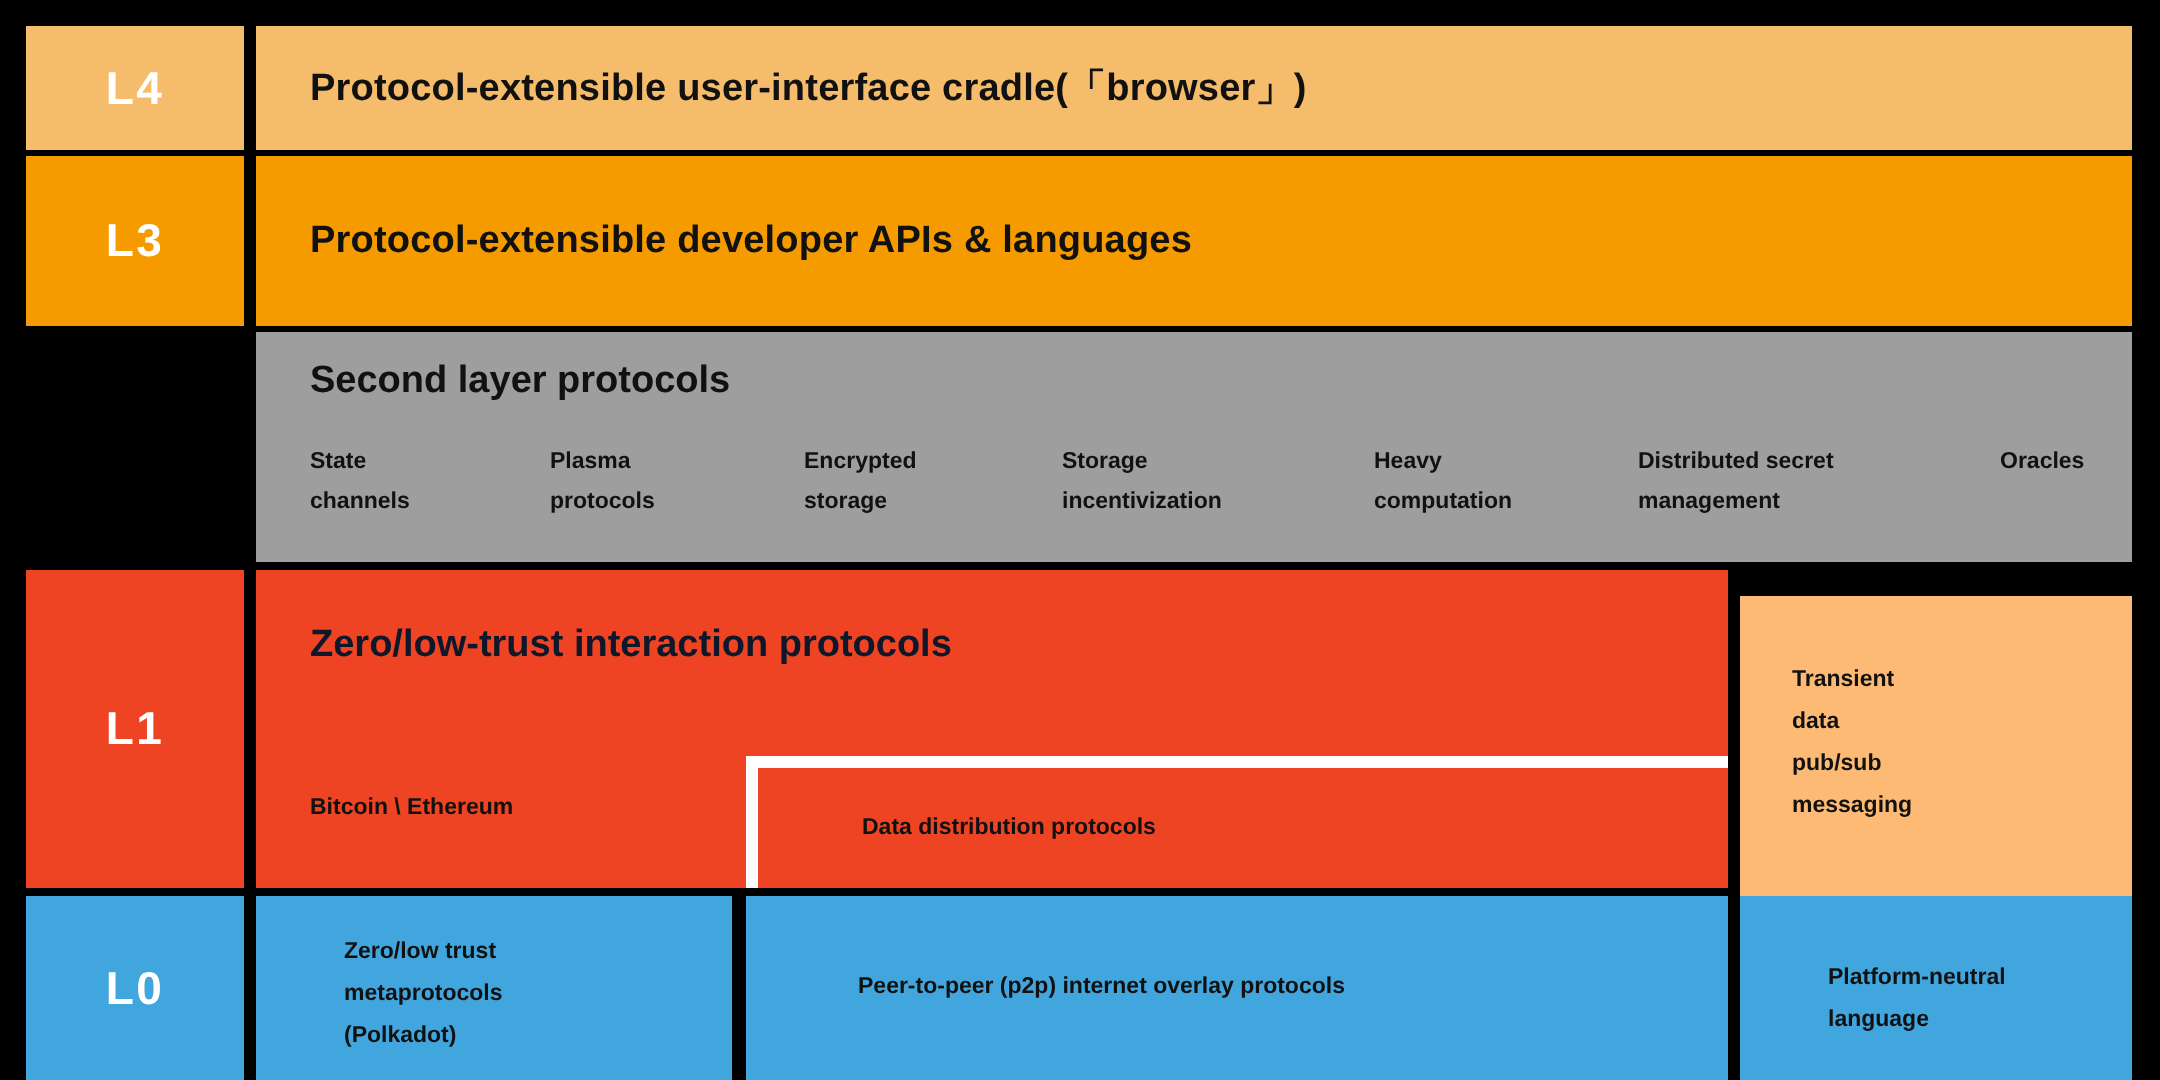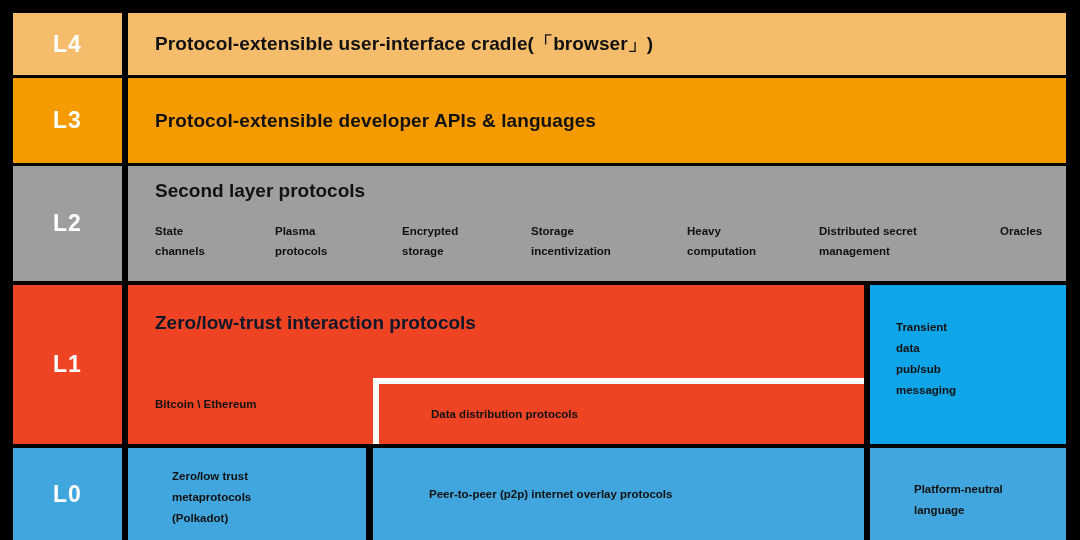--- a/index.html
+++ b/index.html
@@ -153,24 +153,24 @@
     top: 50%;
     transform: translateY(-50%);
     font-size: 11.5px;
     font-weight: 700;
     color: #111111;
     white-space: nowrap;
   }
   .l1-transient {
     position: absolute;
     left: 742px;
-    top: 0;
+    top: 13px;
     width: 196px;
     height: 100%;
-    background: #0ea5e9;
+    background: #fdba74;
   }
   .l1-transient-text {
     position: absolute;
     left: 26px;
     top: 32px;
     font-size: 11.5px;
     font-weight: 700;
     color: #111111;
     line-height: 21px;
     width: 150px;
@@ -217,23 +217,20 @@
   <div class="row row-l3">
     <div class="label-cell c-l3">
       <span class="label-text">L3</span>
     </div>
     <div class="content-cell c-l3">
       <span class="band-title l3-title">Protocol-extensible developer APIs &amp; languages</span>
     </div>
   </div>
 
   <div class="row row-l2">
-    <div class="label-cell c-l2">
-      <span class="label-text">L2</span>
-    </div>
     <div class="content-cell c-l2">
       <span class="l2-title">Second layer protocols</span>
       <div class="l2-items">
         <span class="l2-item" style="left:0px;">State<br>channels</span>
         <span class="l2-item" style="left:120px;">Plasma<br>protocols</span>
         <span class="l2-item" style="left:247px;">Encrypted<br>storage</span>
         <span class="l2-item" style="left:376px;width:140px;">Storage<br>incentivization</span>
         <span class="l2-item" style="left:532px;">Heavy<br>computation</span>
         <span class="l2-item" style="left:664px;width:160px;">Distributed secret<br>management</span>
         <span class="l2-item" style="left:845px;">Oracles</span>

